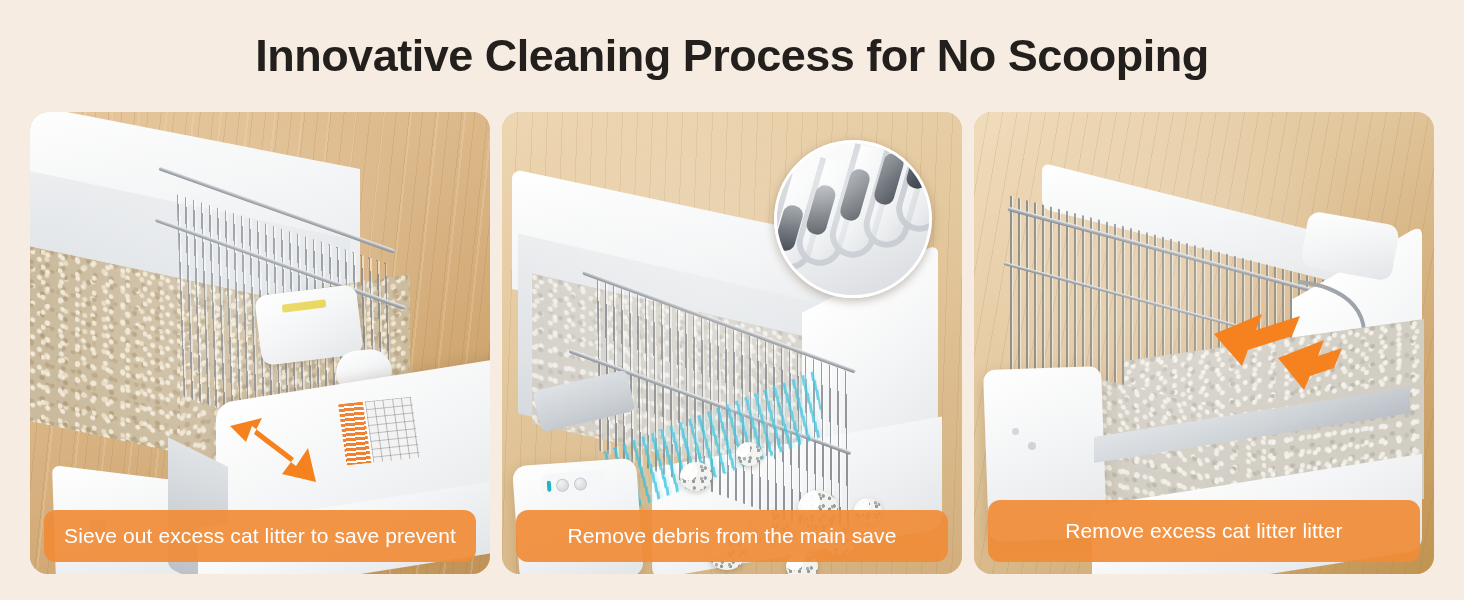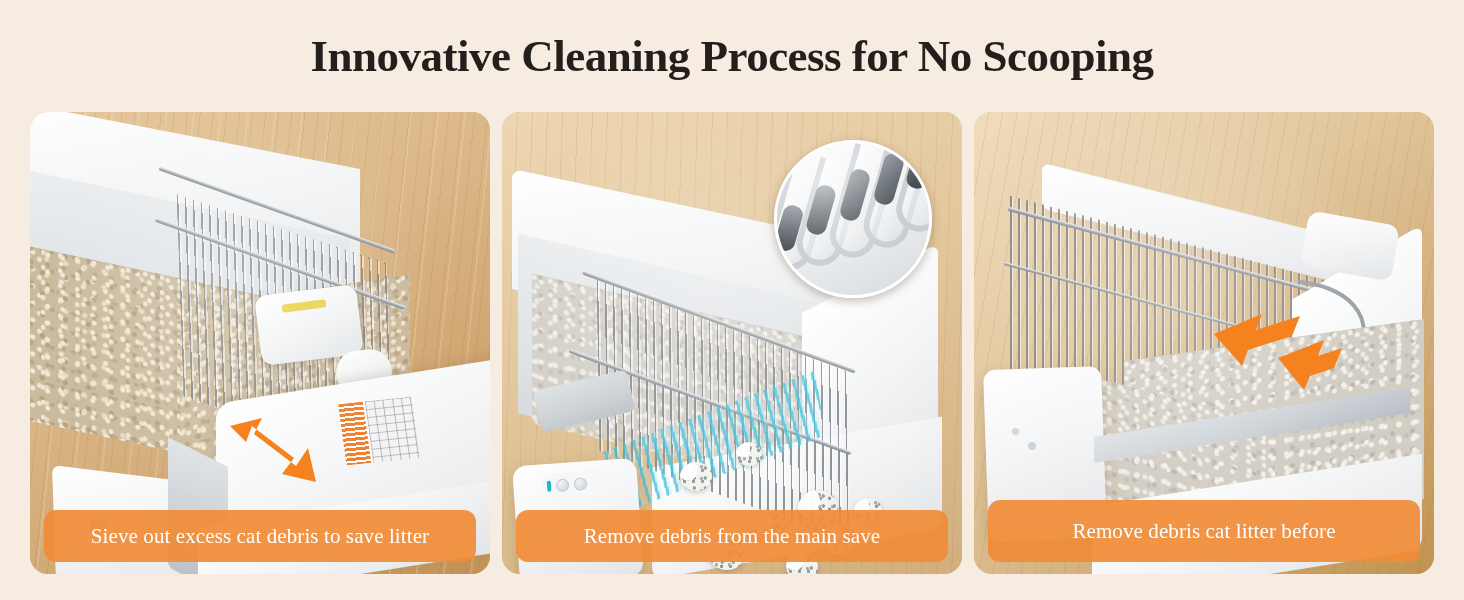--- a/index.html
+++ b/index.html
@@ -12,21 +12,20 @@
     overflow: hidden;
     background: #f6ece1;
     font-family: "Liberation Sans", sans-serif;
     -webkit-font-smoothing: antialiased;
   }
   .page {
     position: relative;
     width: 1464px;
     height: 600px;
     background: #f6ece1;
-    font-family: Liberation Serif, serif;
   }
 
   
   .title {
     position: absolute;
     top: 28px;
     left: 0;
     width: 1464px;
     text-align: center;
     font-size: 45px;
@@ -337,21 +336,21 @@
         <div class="vignette"></div>
 
         <svg class="arrow-svg" style="left:186px; top:292px;" width="120" height="90" viewBox="0 0 120 90">
           <g fill="#f5821f">
             <path d="M14 22 L46 14 L38 30 L80 62 L92 44 L100 78 L66 70 L78 54 L36 22 L30 38 Z"></path>
           </g>
         </svg>
       </div>
 
       <div class="caption one-line">
-        <span>Sieve out excess cat debris to save litter</span>
+        <span>Sieve out excess cat litter to save prevent</span>
       </div>
     </div>
 
     <div class="panel">
       <div class="photo">
         <div class="floor light"></div>
 
         <div class="plastic" style="left:10px; top:92px; width:330px; height:120px;
                     transform: skewY(12deg); border-radius:10px 10px 0 0;"></div>
         <div class="plastic shade" style="left:16px; top:162px; width:350px; height:180px;
@@ -469,19 +468,19 @@
         <svg class="arrow-svg" style="left:238px; top:198px;" width="130" height="90" viewBox="0 0 130 90">
           <g fill="#f5821f">
             <path d="M2 24 L50 4 L44 20 L88 6 L80 26 L36 40 L30 56 Z"></path>
             <path d="M66 48 L112 30 L106 46 L130 38 L122 58 L98 66 L92 80 Z"></path>
           </g>
         </svg>
       </div>
 
       <div class="caption two-line">
         <div>
-          <span>Remove debris cat litter before</span>
+          <span>Remove excess cat litter litter</span>
         </div>
       </div>
     </div>
 
   </div>
 </div>
 
 </body></html>

